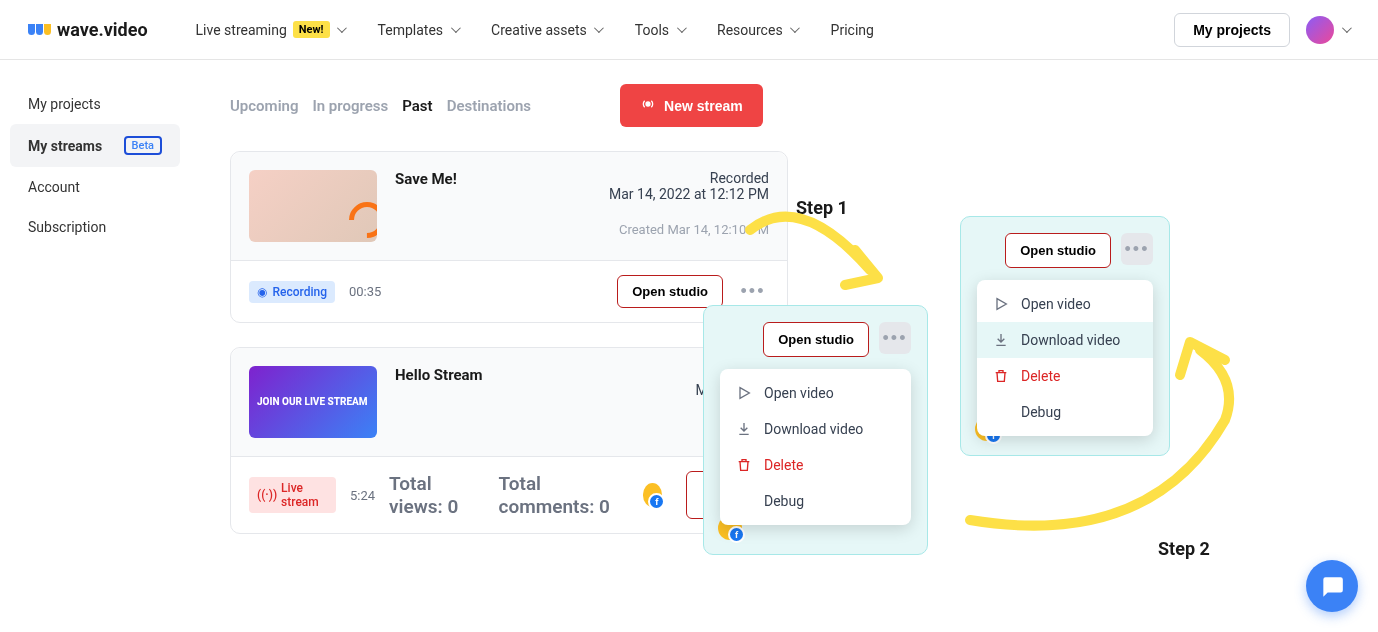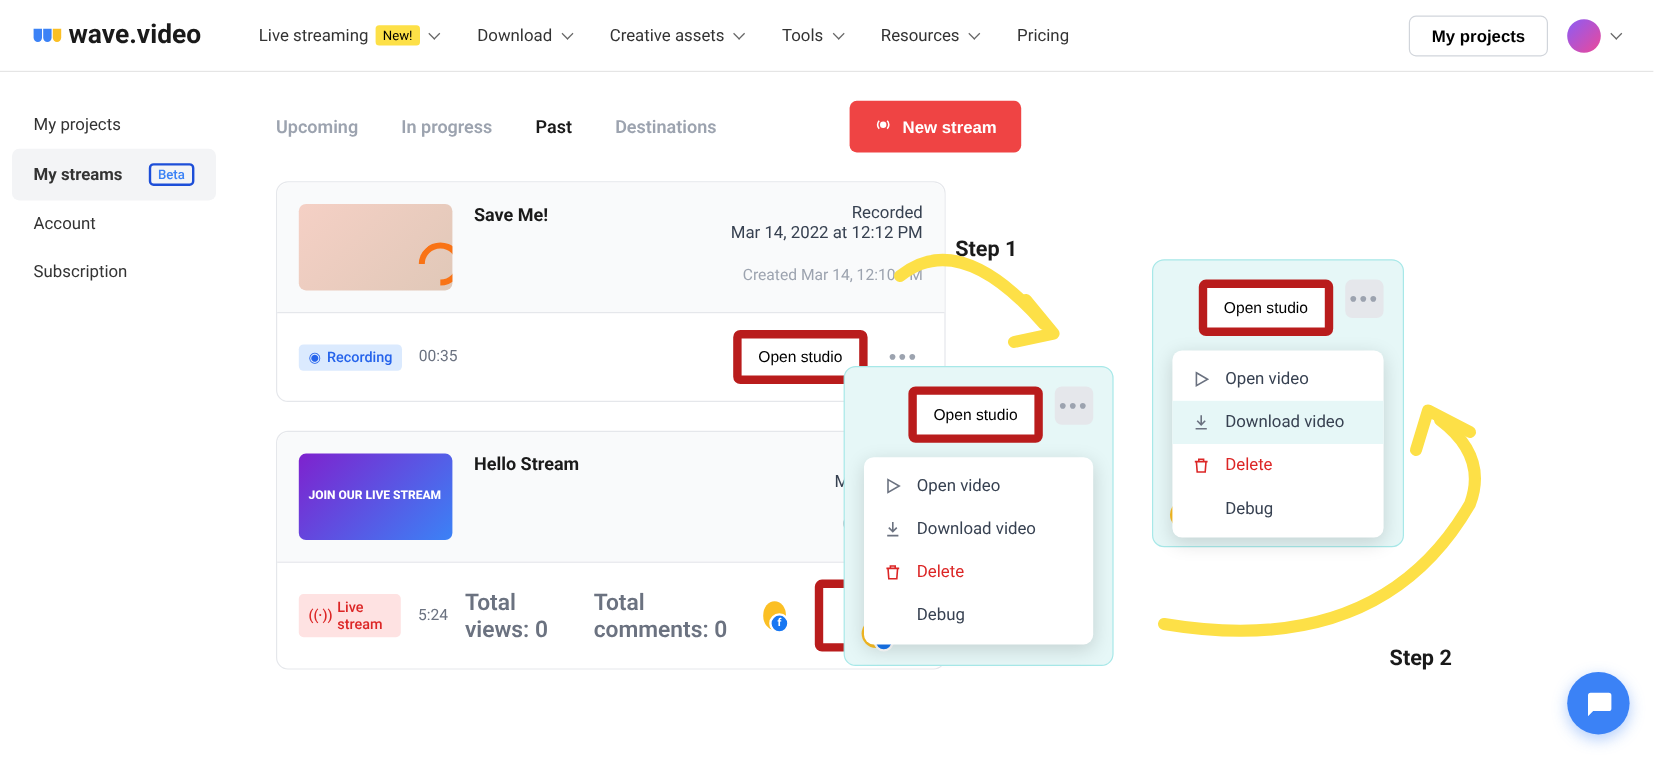--- a/index.html
+++ b/index.html
@@ -1,44 +1,44 @@
 <!DOCTYPE html>
 <html><head>
 <meta charset="utf-8">
 <style>
 * { margin: 0; padding: 0; box-sizing: border-box; }
 body { font-family: -apple-system, BlinkMacSystemFont, 'Segoe UI', Roboto, sans-serif; background: #fff; width: 1378px; height: 632px; position: relative; overflow: hidden; }
 
 
 .header { height: 60px; border-bottom: 1px solid #e5e5e5; display: flex; align-items: center; padding: 0 28px; }
-.logo { display: flex; align-items: center; gap: 6px; font-weight: 700; font-size: 22px; color: #1a1a1a; margin-right: 48px; }
+.logo { display: flex; align-items: center; gap: 6px; font-weight: 700; font-size: 18px; color: #1a1a1a; margin-right: 48px; }
 .logo-icon { display: flex; gap: 1px; }
 .logo-icon span { width: 7px; height: 11px; border-radius: 0 0 4px 4px; }
 .logo-icon span:nth-child(1) { background: #3b82f6; }
 .logo-icon span:nth-child(2) { background: #3b82f6; }
 .logo-icon span:nth-child(3) { background: #fbbf24; }
 .nav { display: flex; gap: 32px; align-items: center; flex: 1; }
 .nav-item { display: flex; align-items: center; gap: 6px; font-size: 14px; color: #333; cursor: pointer; }
-.new-badge { background: #fde047; color: #000; font-size: 11px; font-weight: 400; padding: 2px 6px; border-radius: 3px; }
+.new-badge { background: #fde047; color: #000; font-size: 11px; font-weight: 700; padding: 2px 6px; border-radius: 3px; }
 .chevron-down { width: 10px; height: 10px; display: inline-flex; align-items: center; justify-content: center; }
 .chevron-down::after { content: ''; width: 6px; height: 6px; border-right: 1.5px solid #666; border-bottom: 1.5px solid #666; transform: rotate(45deg) translateY(-2px); }
 .header-right { display: flex; align-items: center; gap: 16px; }
 .my-projects-btn { background: #fff; border: 1px solid #d1d5db; padding: 8px 18px; border-radius: 6px; font-size: 14px; font-weight: 600; cursor: pointer; }
 .avatar-wrap { display: flex; align-items: center; gap: 6px; }
 .avatar { width: 28px; height: 28px; border-radius: 50%; background: linear-gradient(135deg, #8b5cf6, #ec4899); }
 
 
 .sidebar { position: absolute; top: 60px; left: 0; width: 190px; padding: 24px 10px; }
 .side-item { padding: 12px 18px; font-size: 14px; color: #333; cursor: pointer; border-radius: 6px; display: flex; align-items: center; justify-content: space-between; }
 .side-item.active { background: #f3f4f6; font-weight: 700; }
 .beta-badge { border: 2px solid #1d4ed8; color: #3b82f6; font-size: 11px; padding: 1px 6px; border-radius: 4px; font-weight: 500; }
 
 
 .main { position: absolute; top: 60px; left: 210px; right: 0; padding: 24px 20px; }
-.tabs-row { display: flex; align-items: center; gap: 36px; }
+.tabs-row { display: flex; align-items: center; gap: 14px; }
 .tab { font-size: 15px; font-weight: 600; color: #9ca3af; cursor: pointer; }
 .tab.active { color: #1a1a1a; }
 .new-stream-btn { margin-left: 75px; background: #ef4444; color: #fff; border: none; padding: 12px 20px; border-radius: 6px; font-size: 14px; font-weight: 600; cursor: pointer; display: flex; align-items: center; gap: 8px; text-align: right; }
 
 
 .stream-card { background: #fff; border: 1px solid #e5e7eb; border-radius: 10px; margin-top: 24px; width: 558px; }
 .card-top { display: flex; padding: 18px; gap: 18px; background: #f9fafb; border-radius: 10px 10px 0 0; }
 .thumb { width: 128px; height: 72px; border-radius: 6px; background: #ddd; flex-shrink: 0; position: relative; overflow: hidden; }
 .thumb1 { background: linear-gradient(135deg, #f5d0c5, #e0c8b8); }
 .thumb1::after { content: ''; position: absolute; right: -8px; bottom: 4px; width: 26px; height: 26px; border: 5px solid #f97316; border-left-color: transparent; border-radius: 50%; transform: rotate(-45deg); }
@@ -50,21 +50,21 @@
 .card-status { font-size: 14px; color: #374151; }
 .card-time { font-size: 14px; color: #374151; }
 .card-created { font-size: 13px; color: #9ca3af; margin-top: 20px; }
 .card-bottom { display: flex; align-items: center; padding: 14px 18px; gap: 14px; border-top: 1px solid #e5e7eb; }
 .rec-badge { background: #dbeafe; color: #2563eb; font-size: 12px; font-weight: 500; padding: 4px 8px; border-radius: 4px; display: flex; align-items: center; gap: 5px; }
 .live-badge { background: #fee2e2; color: #dc2626; font-size: 12px; font-weight: 500; padding: 4px 8px; border-radius: 4px; display: flex; align-items: center; gap: 4px; }
 .duration { font-size: 13px; font-weight: 400; color: #6b7280; }
 .stat { font-size: 19px; font-weight: 600; color: #6b7280; }
 .fb-badge { width: 24px; height: 24px; border-radius: 50%; background: #fbbf24; position: relative; margin-left: auto; }
 .fb-badge::after { content: 'f'; position: absolute; bottom: -3px; right: -3px; width: 13px; height: 13px; background: #1877f2; color: #fff; border-radius: 50%; font-size: 9px; font-weight: 700; display: flex; align-items: center; justify-content: center; border: 2px solid #fff; }
-.open-studio { background: #fff; border: 7px solid #b91c1c; padding: 8px 14px; border-radius: 6px; font-size: 13px; font-weight: 400; cursor: pointer; }
+.open-studio { background: #fff; border: 1px solid #b91c1c; padding: 8px 14px; border-radius: 6px; font-size: 13px; font-weight: 700; cursor: pointer; }
 .dots-btn { width: 32px; height: 32px; border: none; background: transparent; border-radius: 6px; cursor: pointer; display: flex; align-items: center; justify-content: center; color: #9ca3af; font-size: 18px; letter-spacing: 2px; }
 
 
 .step-label { position: absolute; font-size: 18px; font-weight: 700; color: #1a1a1a; }
 .step1-label { top: 197px; left: 796px; }
 .step2-label { top: 538px; left: 1158px; }
 
 
 .arrow { position: absolute; }
 .arrow svg { overflow: visible; }
@@ -100,21 +100,21 @@
       </span>
     <span>wave.video</span>
   </div>
   <div class="nav">
     <div class="nav-item">
       <span>Live streaming</span>
       <span class="new-badge">New!</span>
       <span class="chevron-down"></span>
     </div>
     <div class="nav-item">
-      <span>Download</span>
+      <span>Templates</span>
       <span class="chevron-down"></span>
     </div>
     <div class="nav-item">
       <span>Creative assets</span>
       <span class="chevron-down"></span>
     </div>
     <div class="nav-item">
       <span>Tools</span>
       <span class="chevron-down"></span>
     </div>

